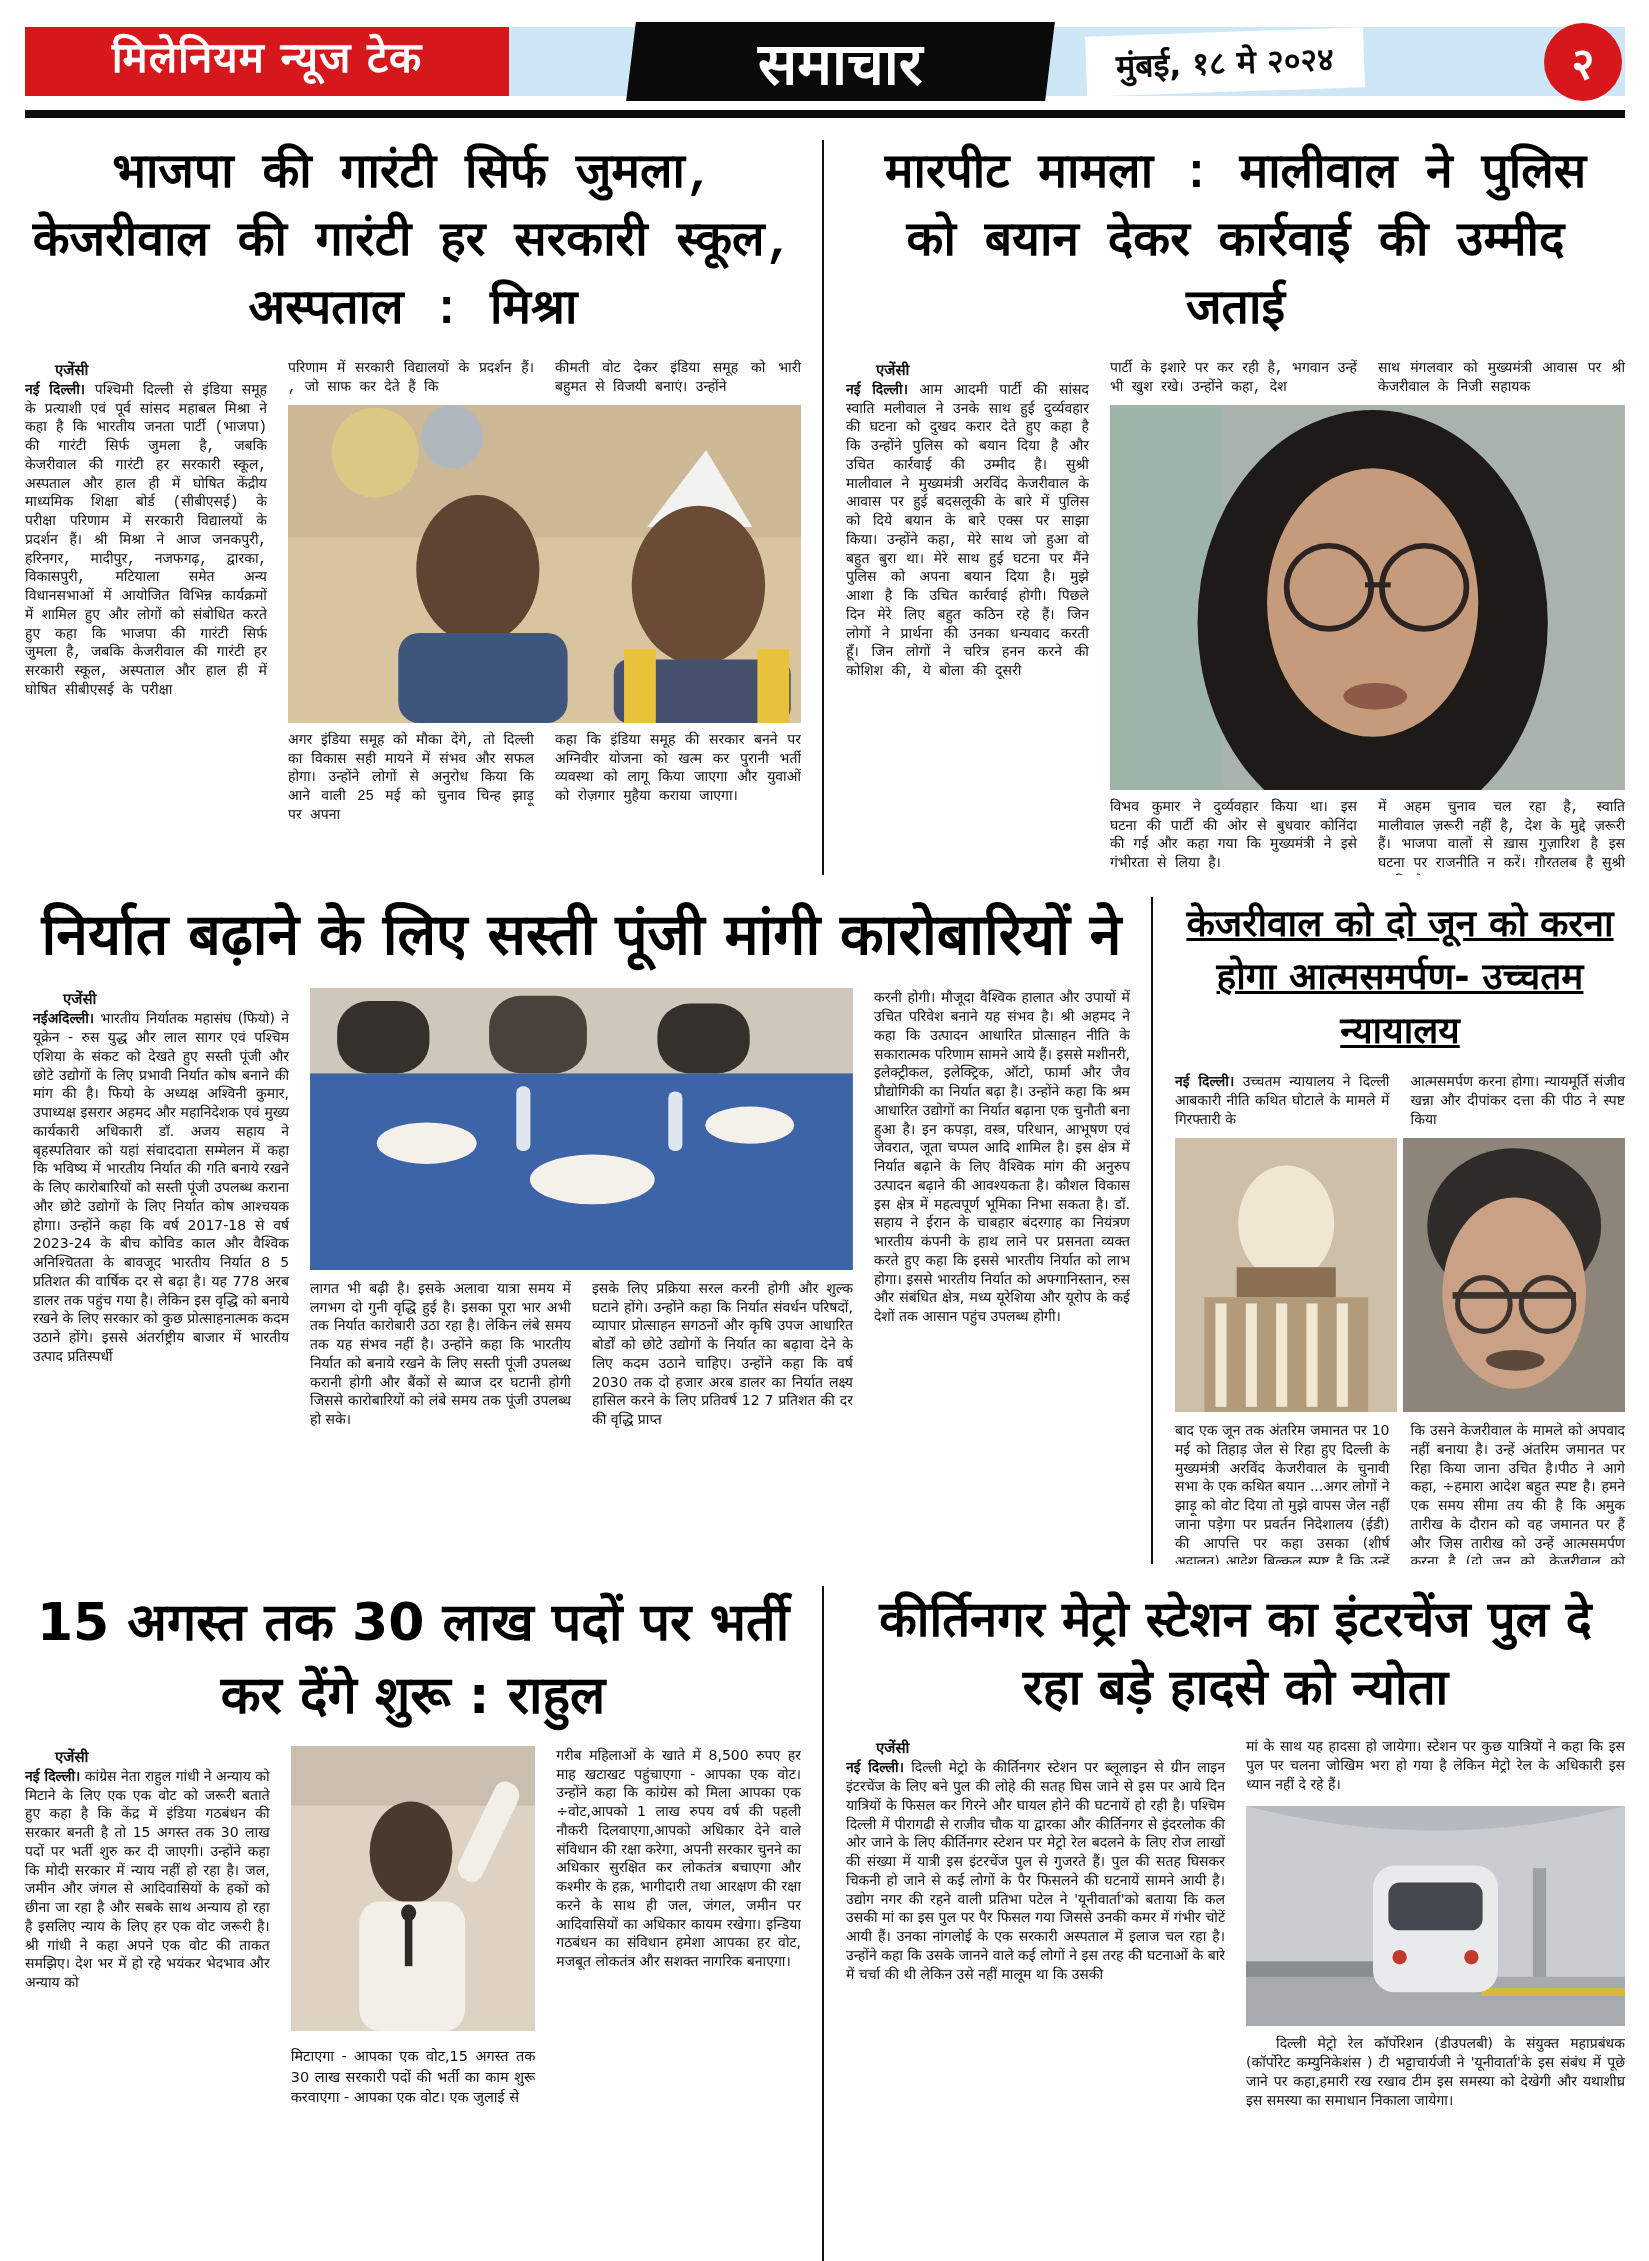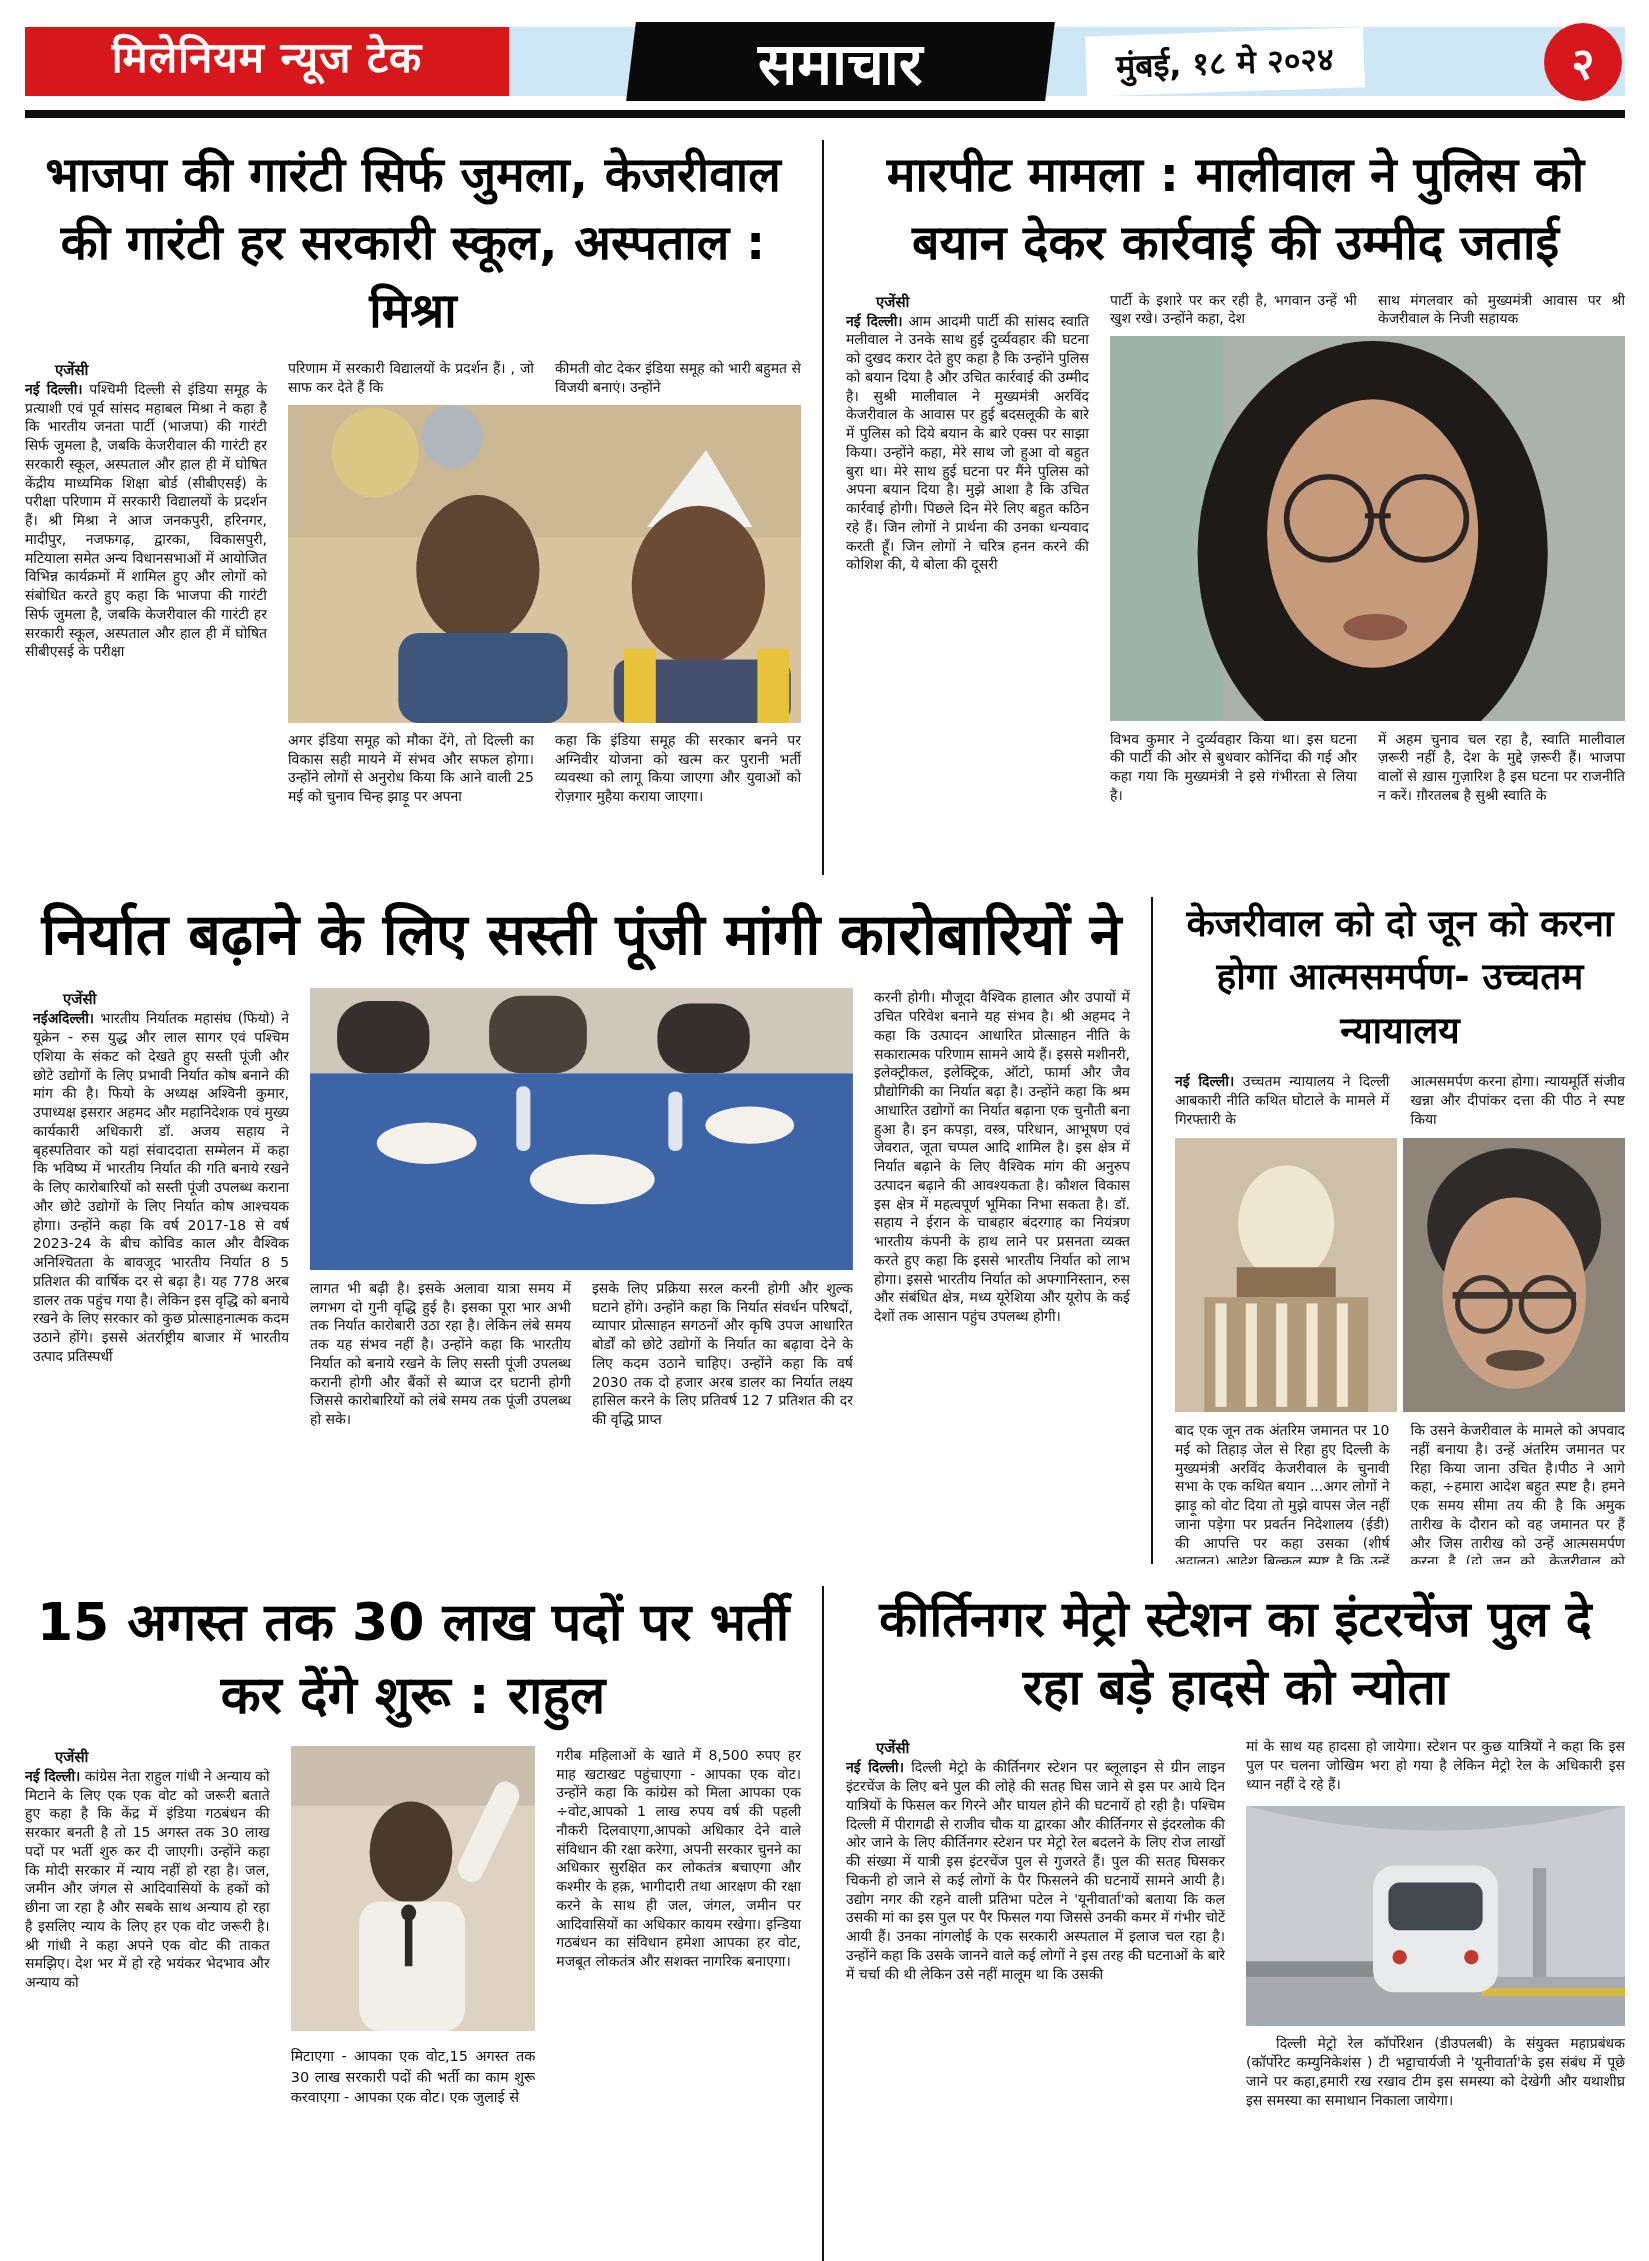--- a/index.html
+++ b/index.html
@@ -15,36 +15,36 @@
                margin-left:122px;display:flex;align-items:center;justify-content:center;}
   .section-tag-text{color:#fff;font-size:58px;font-weight:bold;transform:skewX(7deg);}
   .date-box{background:#fff;margin-left:36px;padding:8.3px 30px;transform:rotate(-2deg);}
   .date-box span{font-size:32px;font-weight:bold;color:#0a0a0a;}
   .page-circle{width:78px;height:78px;border-radius:50%;background:#d6171c;color:#fff;
                display:flex;align-items:center;justify-content:center;font-size:44px;
                font-weight:bold;margin-left:auto;margin-right:3.1px;flex:none;}
   .masthead-rule{height:8.3px;background:#0d0d0d;margin-top:13.5px;}
   
   .row{display:flex;margin-top:22px;overflow:hidden;}
-  .row1{height:735px;}
+  .row1{height:735px;font-family:Liberation Mono, monospace;}
   .row2{height:667px;margin-left:8px;}
   .row3{height:688px;}
   .row1 .a1{width:776px;flex:none;}
   .row1 .a2{flex:1;min-width:0;}
   .row2 .a3{width:1097px;flex:none;}
   .row2 .a4{flex:1;min-width:0;}
   .row3 .a5{width:776px;flex:none;}
   .row3 .a6{flex:1;min-width:0;}
   .divided{border-left:2.6px solid #101010;padding-left:22px;margin-left:21px;}
   .article{overflow:hidden;height:100%;}
   
   .hl{font-weight:bold;text-align:center;margin:0 0 14.5px;color:#000;}
   .hl-a1,.hl-a2{font-size:48px;line-height:1.42;}
   .hl-a3{font-size:57px;line-height:1.3;margin-bottom:17.6px;}
-  .hl-a4{font-size:37px;line-height:1.45;}
+  .hl-a4{font-size:37px;line-height:1.45;text-decoration:underline;}
   .hl-a5{font-size:52px;line-height:1.4;}
   .hl-a6{font-size:49px;line-height:1.4;}
   .txt{font-size:14px;line-height:1.34;text-align:justify;margin:0 0 4.1px;}
   .indent{text-indent:30px;}
   .agency{font-size:15px;font-weight:bold;margin:0 0 1px;text-indent:30px;}
   .dateline{font-weight:bold;}
   .caption{font-size:14.5px;line-height:1.4;text-align:justify;margin:7.2px 0 0;}
   
   .cols{display:flex;gap:21px;height:100%;}
   .col{flex:1;min-width:0;overflow:hidden;}

